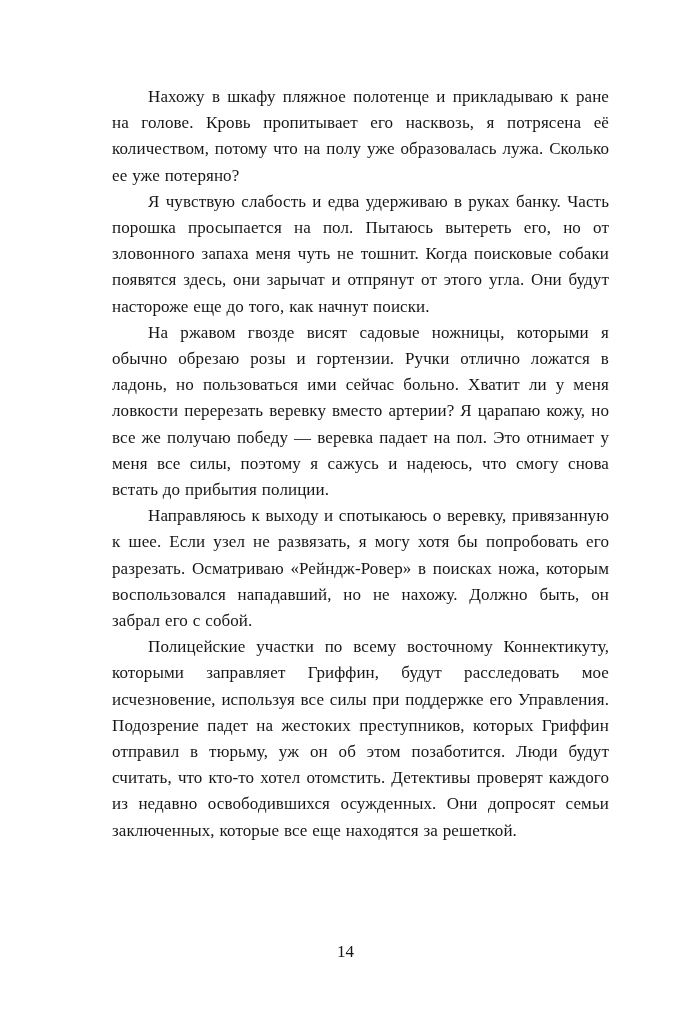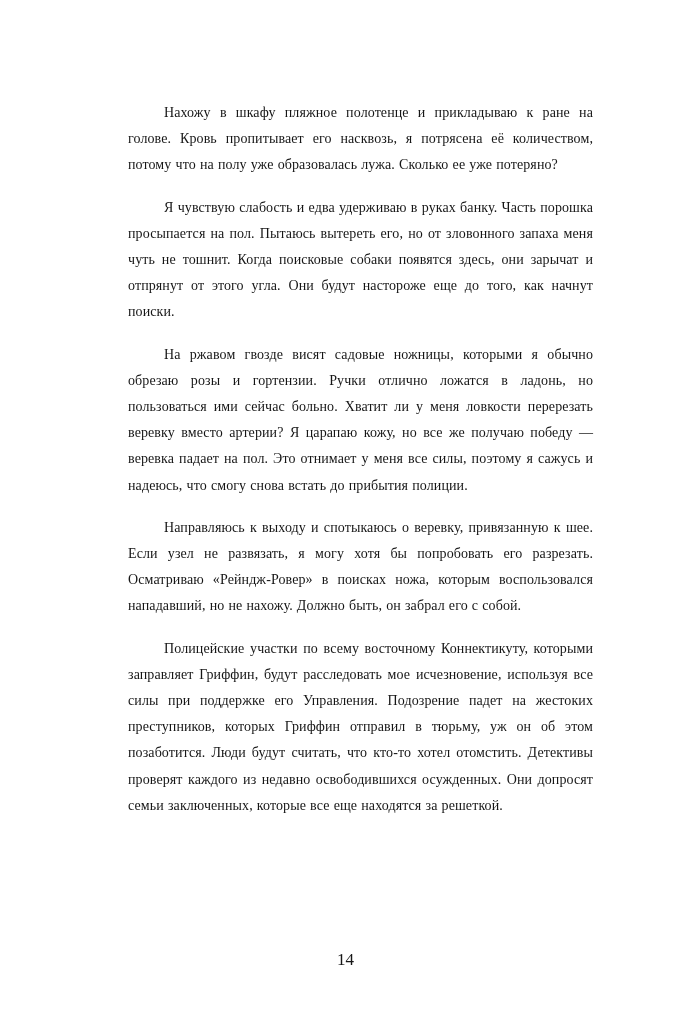--- a/index.html
+++ b/index.html
@@ -16,39 +16,38 @@
     font-family: "Liberation Serif", "DejaVu Serif", serif;
     color: #161616;
   }
   .text-block {
     position: absolute;
     left: 112px;
     top: 84px;
     width: 497px;
   }
   .text-block p {
-    margin: 16px;
+    margin: 0;
     padding: 0;
-    font-size: 14px;
+    font-size: 17px;
     line-height: 26.2px;
     text-align: justify;
     text-indent: 36px;
     letter-spacing: 0.1px;
     word-spacing: 0.5px;
   }
   .page-number {
     position: absolute;
     left: 0;
     top: 942px;
     width: 100%;
     text-align: center;
     font-size: 17px;
     line-height: 20px;
     color: #161616;
-    margin-top: 8px;
   }
 </style>
 </head>
 <body>
 
 <div class="page">
   <div class="text-block">
     <p>Нахожу в шкафу пляжное полотенце и прикладываю к ране на голове. Кровь пропитывает его насквозь, я потрясена её количеством, потому что на полу уже образовалась лужа. Сколько ее уже потеряно?</p>
     <p>Я чувствую слабость и едва удерживаю в руках банку. Часть порошка просыпается на пол. Пытаюсь вытереть его, но от зловонного запаха меня чуть не тошнит. Когда поисковые собаки появятся здесь, они зарычат и отпрянут от этого угла. Они будут настороже еще до того, как начнут поиски.</p>
     <p>На ржавом гвозде висят садовые ножницы, которыми я обычно обрезаю розы и гортензии. Ручки отлично ложатся в ладонь, но пользоваться ими сейчас больно. Хватит ли у меня ловкости перерезать веревку вместо артерии? Я царапаю кожу, но все же получаю победу — веревка падает на пол. Это отнимает у меня все силы, поэтому я сажусь и надеюсь, что смогу снова встать до прибытия полиции.</p>

